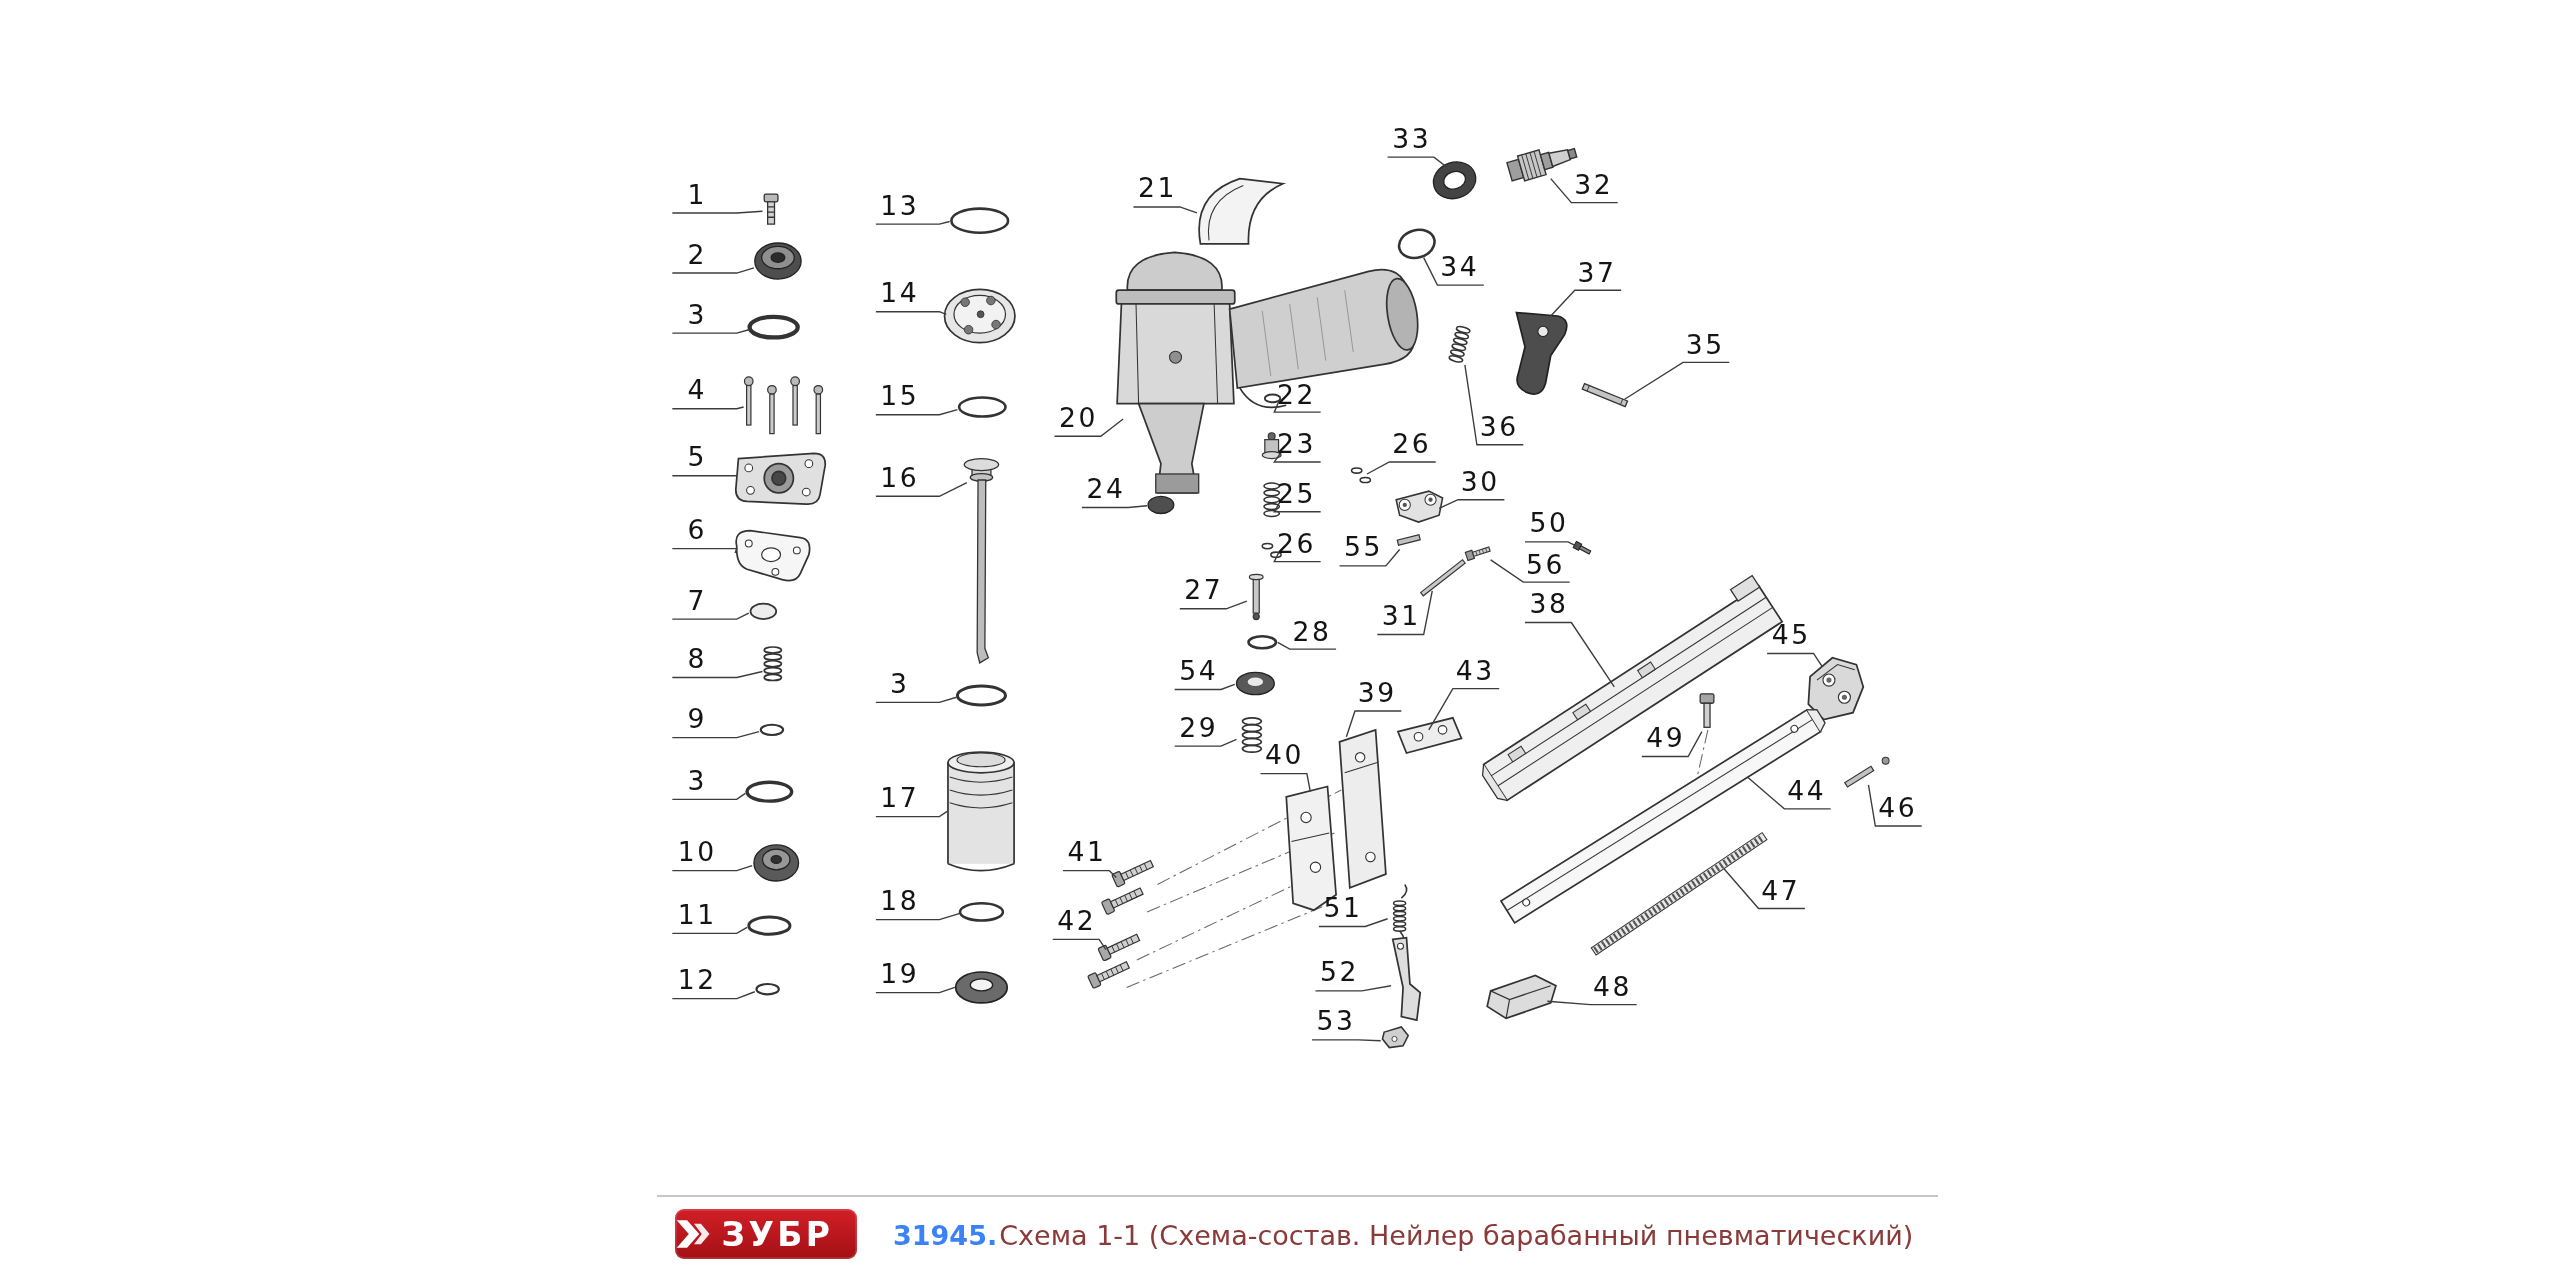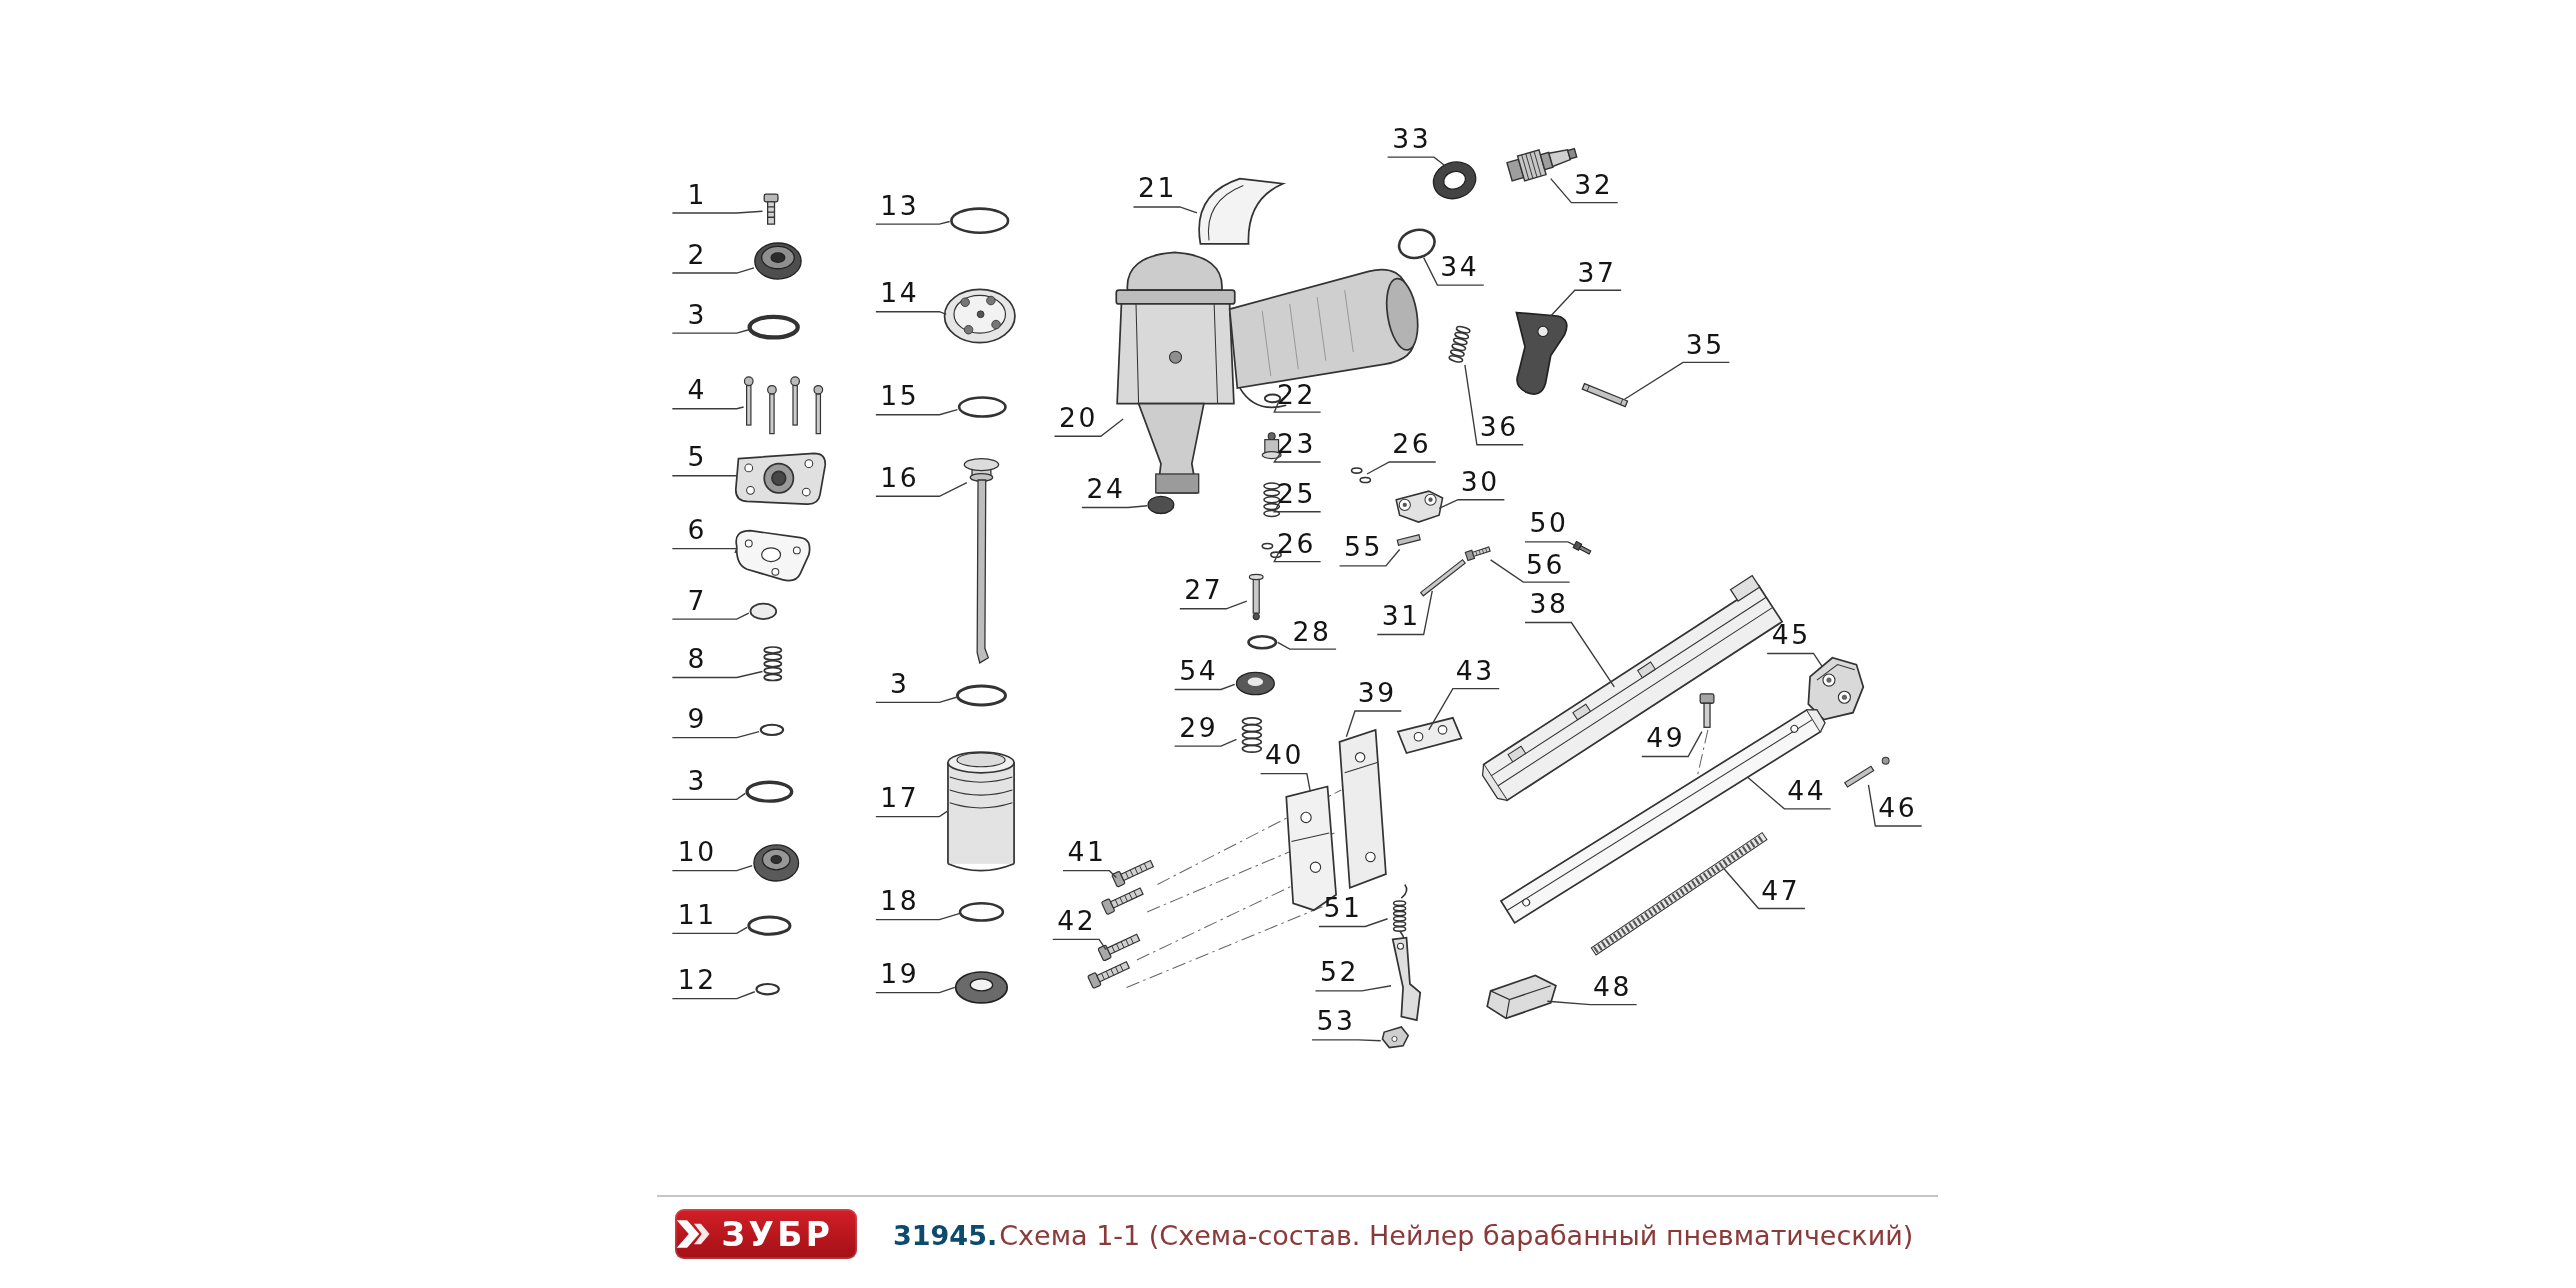--- a/index.html
+++ b/index.html
@@ -8,21 +8,21 @@
   svg.diagram{position:absolute;left:0;top:0;}
   text.callout{font-family:"DejaVu Sans",sans-serif;font-size:31px;fill:#141414;letter-spacing:3px;}
   polyline.leader{fill:none;stroke:#3c3c3c;stroke-width:1.6px;}
   .footer-rule{position:absolute;left:657px;top:1195px;width:1281px;height:1.7px;background:#c6c6c6;}
   .brand-logo{position:absolute;left:675px;top:1209px;width:182px;height:50px;border-radius:9px;
     background:linear-gradient(180deg,var(--brand-red,#d21f26) 0%,var(--brand-red-dark,#a31016) 100%);
     display:flex;align-items:center;justify-content:flex-start;gap:8.6px;
     box-shadow:inset 0 0 0 1.7px rgba(255,255,255,.15);}
   .brand-text{color:#fff;font-weight:bold;font-size:33px;letter-spacing:3.4px;}
   .footer-caption{position:absolute;left:893px;top:1220px;font-size:27px;white-space:nowrap;}
-  .footer-caption .code{font-weight:bold;color:#0c4a6e;text-align:center;}
+  .footer-caption .code{font-weight:bold;color:#3b82f6;text-align:center;}
   .footer-caption .caption{color:var(--title-color,#8b3a3a);margin-left:2px;}
 </style>
 </head>
 <body>
 
 <div class="page">
 
 <svg class="diagram" width="2576" height="1288" viewBox="0 0 3000 1500">
   <defs>
     <g id="bolt">

